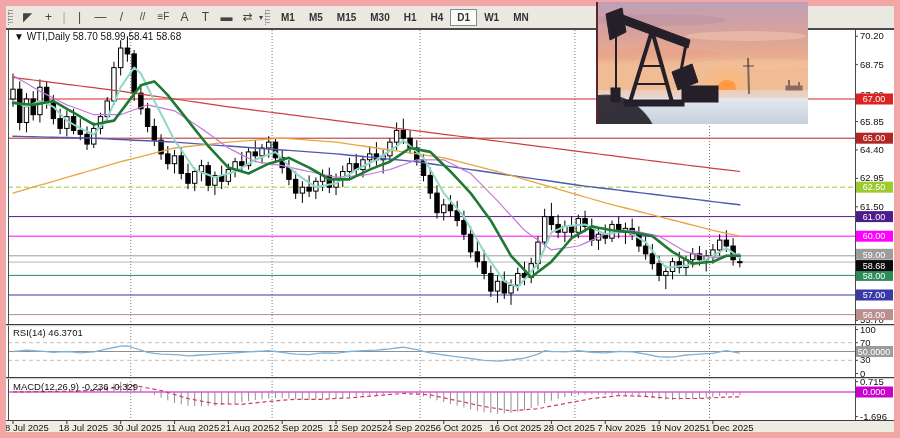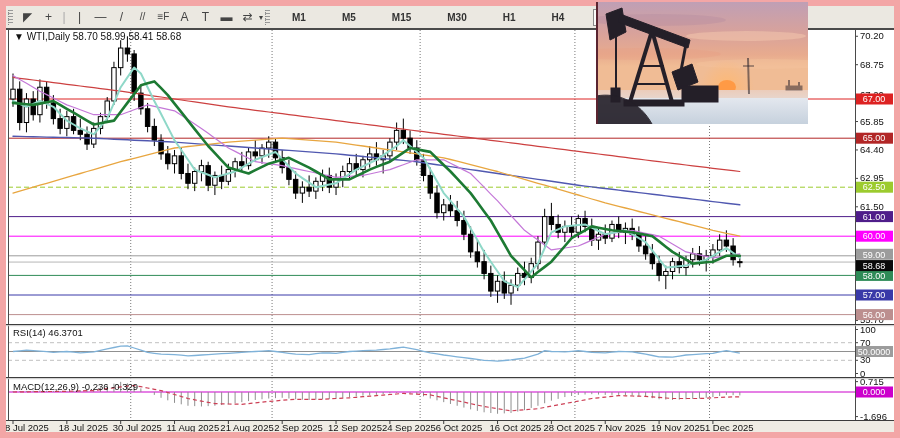--- a/index.html
+++ b/index.html
@@ -11,21 +11,21 @@
   #toolbar { height:23px; background:#ebe8e1; display:flex; align-items:center;
     font-size:12px; color:#3a3a3a; border-bottom:1px solid #4a4a4a; }
   .grip { width:5px; height:15px; margin:0 4px 0 2px;
     background:repeating-linear-gradient(#999 0 1px, transparent 1px 3px);
     border-left:1px dotted #8a8a8a; }
   .tool { width:21px; text-align:center; cursor:default; color:#444;
     font-size:12px; line-height:20px; }
   .tool.small { font-size:10px; }
   .tsep { color:#aaa; width:10px; text-align:center; }
   .tf-btn { font-size:10px; font-weight:bold; color:#333; padding:2px 6px;
-    margin:0 11px; border:1px solid transparent; }
+    margin:0 0; border:1px solid transparent; }
   .tf-btn.active { background:#fbfbf9; border:1px solid #8a8a8a;text-align:right; }
   .caret { font-size:8px; color:#444; margin-left:1px; }
   
   #chart-wrap { position:relative; width:888px; height:403px; }
   svg text { font-family:"Liberation Sans", sans-serif; }
   .ax  { font-size:9.5px; fill:#111; }
   .bx  { font-size:9px; fill:#fff; }
   .hdr { font-size:10px; fill:#111; }
   .lbl { font-size:9.5px; fill:#111; }
   .dt  { font-size:9.5px; fill:#111; }

